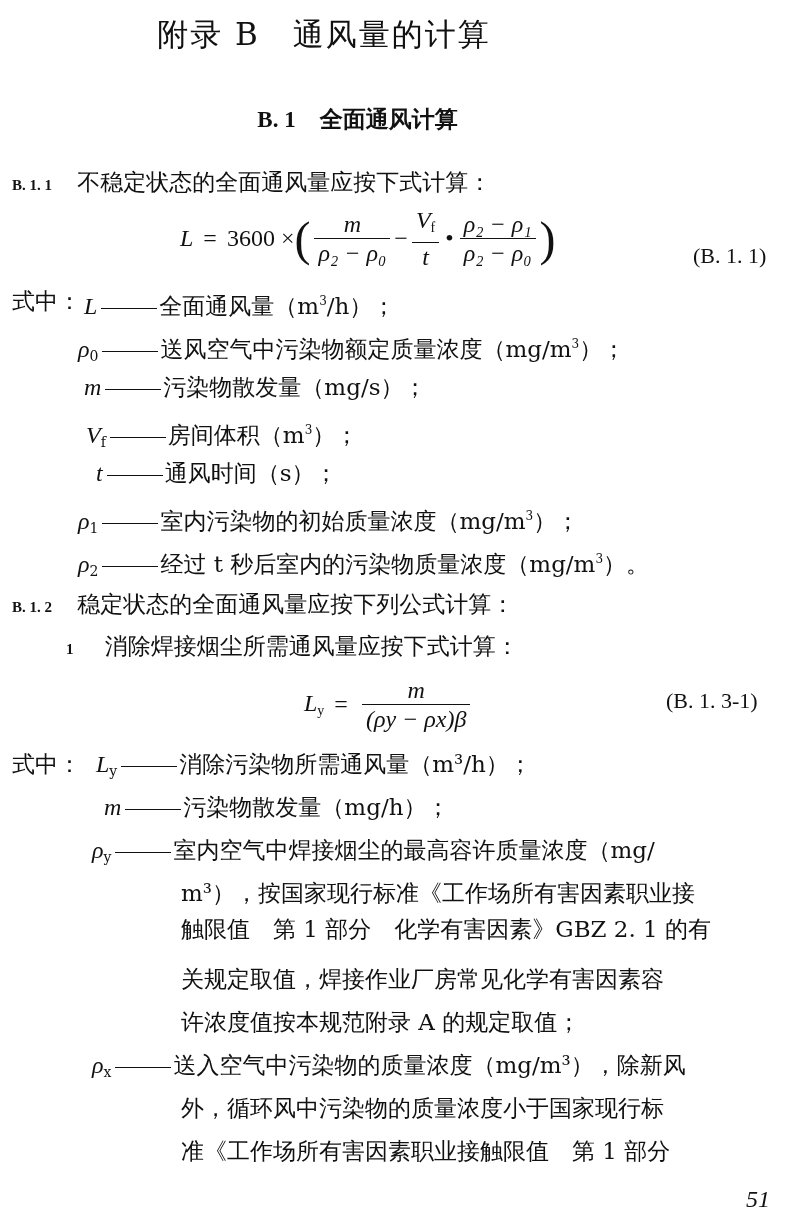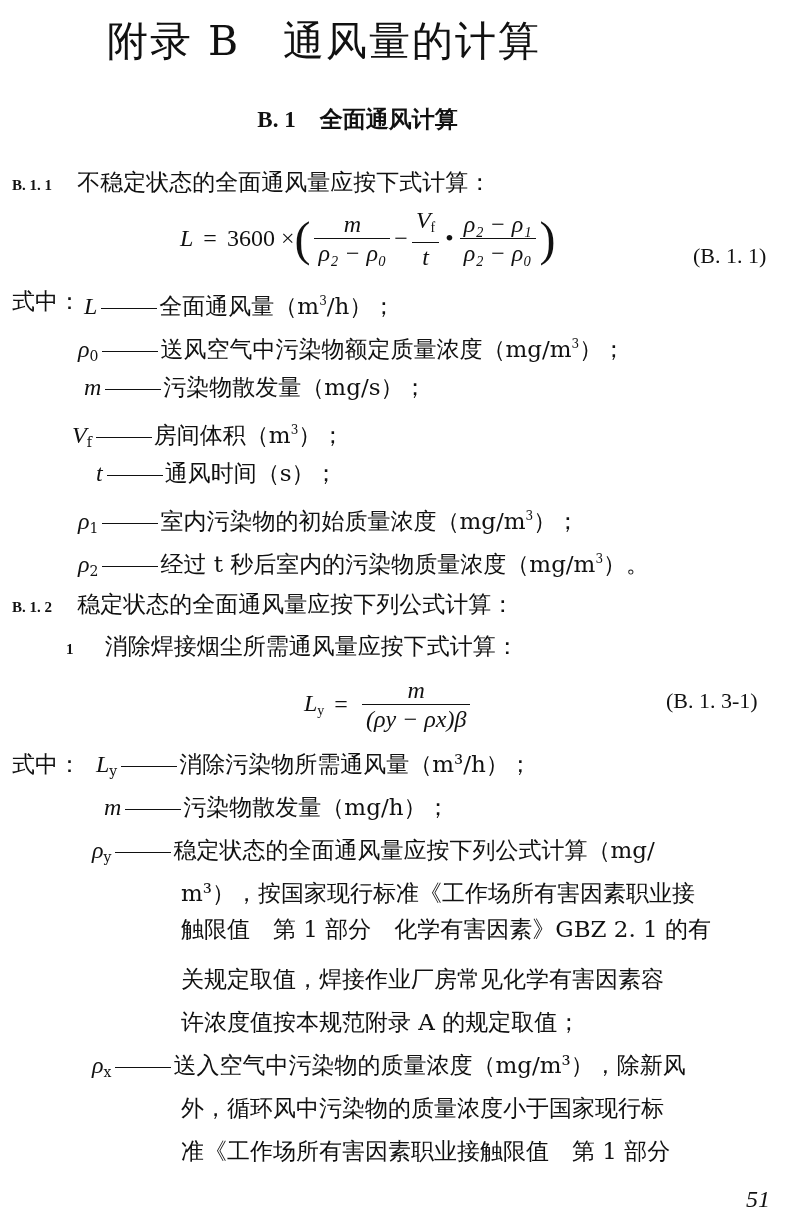--- a/index.html
+++ b/index.html
@@ -2,21 +2,21 @@
 <html><head>
 <meta charset="utf-8">
 <style>
   html, body { margin:0; padding:0; background:#ffffff; }
   body {
     width:807px; height:1221px; position:relative; overflow:hidden;
     font-family: "DejaVu Serif", "Liberation Serif", serif;
     color:#111;
   }
   .abs { position:absolute; white-space:nowrap; }
-  .title { top:14px; left:0; width:648px; text-align:center; font-size:41px; letter-spacing:2px; }
+  .title { top:14px; left:0; width:648px; text-align:center; font-size:31px; letter-spacing:2px; }
   .h2 { top:104px; left:0; width:715px; text-align:center; font-size:23px; font-weight:bold; font-family:"DejaVu Sans","Liberation Sans",sans-serif; }
   .h2 .num { font-family:"Liberation Serif", serif; margin-right:24px; }
   .line { font-size:23px; }
   .bnum { font-family:"Liberation Serif", serif; font-weight:bold; font-size:15px; }
   .it { font-style:italic; font-family:"Liberation Serif", serif; }
   .sym { font-style:italic; font-family:"Liberation Serif", serif; font-size:24px; }
   .sub { font-size:14px; font-style:normal; vertical-align:-4px; }
   sup { font-size:12px; vertical-align:9px; }
   .dash { display:inline-block; width:56px; height:0; border-top:1.3px solid #111; vertical-align:middle; margin:0 2px 0 4px; }
   .frac { display:inline-flex; flex-direction:column; align-items:center; vertical-align:middle; margin:0 4px; }
@@ -72,21 +72,21 @@
 
 <div class="abs desc" style="top:280px; left:84px;">
   <span class="sym">L</span><span class="dash"></span><span>全面通风量（m</span><sup>3</sup><span>/h）；</span>
 </div>
 <div class="abs desc" style="top:323px; left:78px;">
   <span class="sym">ρ</span><span class="sub">0</span><span class="dash"></span><span>送风空气中污染物额定质量浓度（mg/m</span><sup>3</sup><span>）；</span>
 </div>
 <div class="abs desc" style="top:366px; left:84px;">
   <span class="sym">m</span><span class="dash"></span><span>污染物散发量（mg/s）；</span>
 </div>
-<div class="abs desc" style="top:409px; left:72px;">
+<div class="abs desc" style="top:409px; left:86px;">
   <span class="sym">V</span><span class="sub">f</span><span class="dash"></span><span>房间体积（m</span><sup>3</sup><span>）；</span>
 </div>
 <div class="abs desc" style="top:452px; left:96px;">
   <span class="sym">t</span><span class="dash"></span><span>通风时间（s）；</span>
 </div>
 <div class="abs desc" style="top:495px; left:78px;">
   <span class="sym">ρ</span><span class="sub">1</span><span class="dash"></span><span>室内污染物的初始质量浓度（mg/m</span><sup>3</sup><span>）；</span>
 </div>
 <div class="abs desc" style="top:538px; left:78px;">
   <span class="sym">ρ</span><span class="sub">2</span><span class="dash"></span><span>经过 t 秒后室内的污染物质量浓度（mg/m</span><sup>3</sup><span>）。</span>
@@ -113,21 +113,21 @@
 <div class="abs eqno" style="top:688px; left:666px;">(B. 1. 3-1)</div>
 
 <div class="abs desc" style="top:743px; left:12px;">式中：</div>
 <div class="abs desc" style="top:743px; left:96px;">
   <span class="sym">L</span><span class="sub">y</span><span class="dash"></span><span>消除污染物所需通风量（m³/h）；</span>
 </div>
 <div class="abs desc" style="top:786px; left:104px;">
   <span class="sym">m</span><span class="dash"></span><span>污染物散发量（mg/h）；</span>
 </div>
 <div class="abs desc" style="top:829px; left:92px;">
-  <span class="sym">ρ</span><span class="sub">y</span><span class="dash"></span><span>稳定状态的全面通风量应按下列公式计算（mg/</span>
+  <span class="sym">ρ</span><span class="sub">y</span><span class="dash"></span><span>室内空气中焊接烟尘的最高容许质量浓度（mg/</span>
 </div>
 <div class="abs desc" style="top:872px; left:181px;">m³），按国家现行标准《工作场所有害因素职业接</div>
 <div class="abs desc" style="top:908px; left:181px;">触限值　第 1 部分　化学有害因素》GBZ 2. 1 的有</div>
 <div class="abs desc" style="top:958px; left:181px;">关规定取值，焊接作业厂房常见化学有害因素容</div>
 <div class="abs desc" style="top:1001px; left:181px;">许浓度值按本规范附录 A 的规定取值；</div>
 
 <div class="abs desc" style="top:1044px; left:92px;">
   <span class="sym">ρ</span><span class="sub">x</span><span class="dash"></span><span>送入空气中污染物的质量浓度（mg/m³），除新风</span>
 </div>
 <div class="abs desc" style="top:1087px; left:181px;">外，循环风中污染物的质量浓度小于国家现行标</div>

